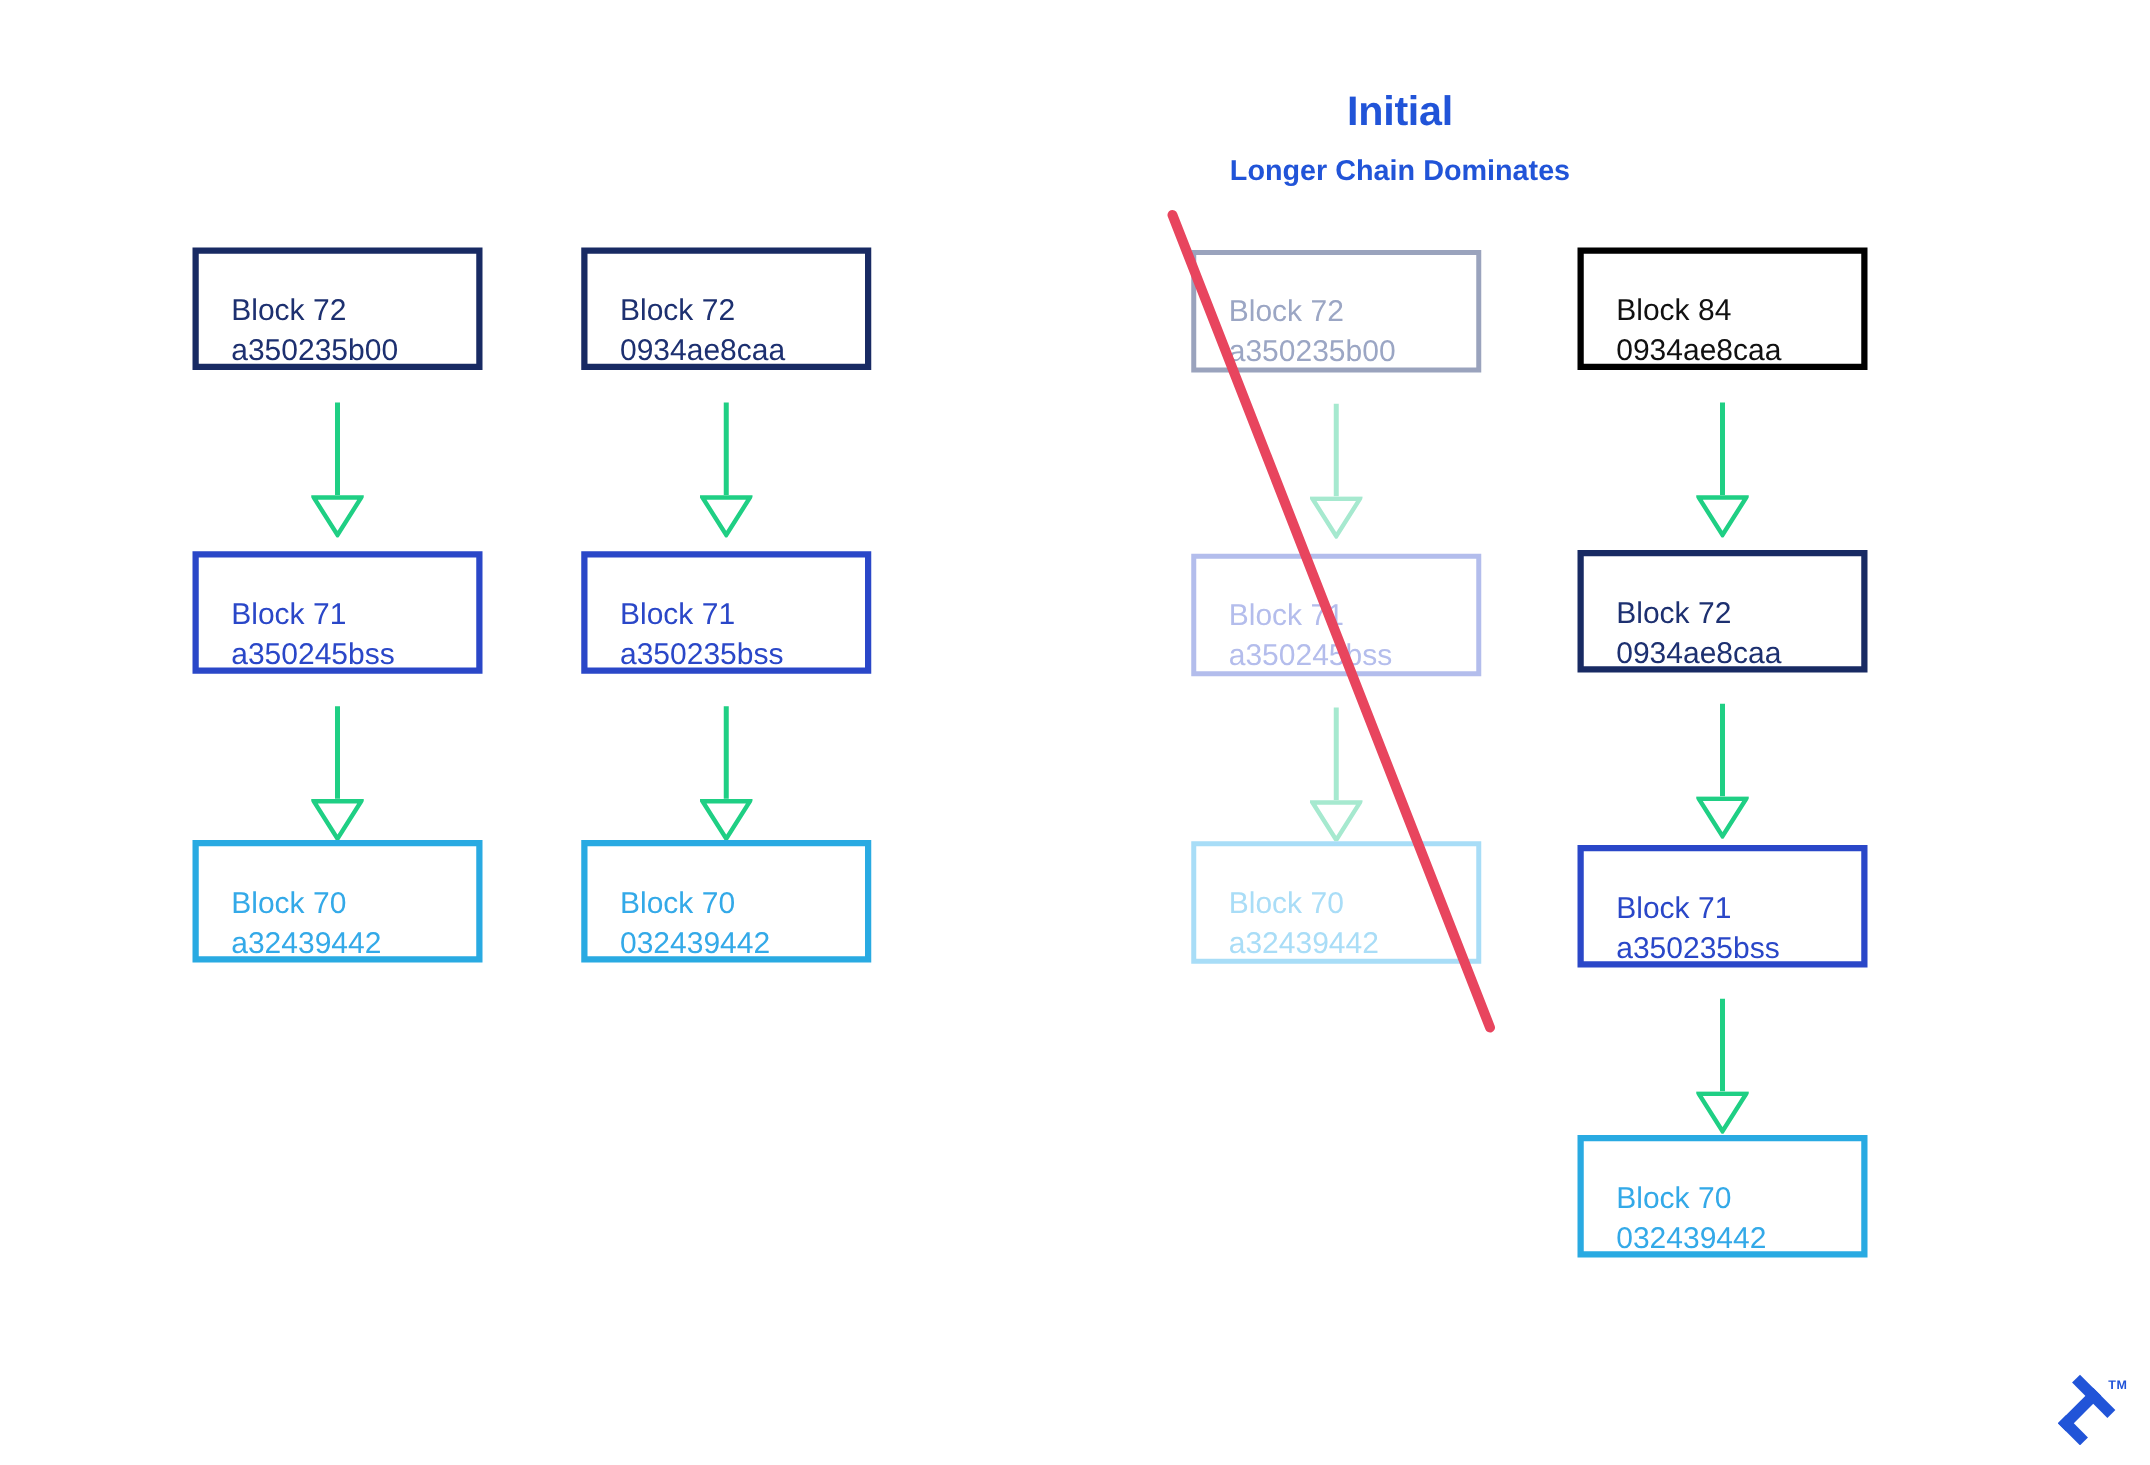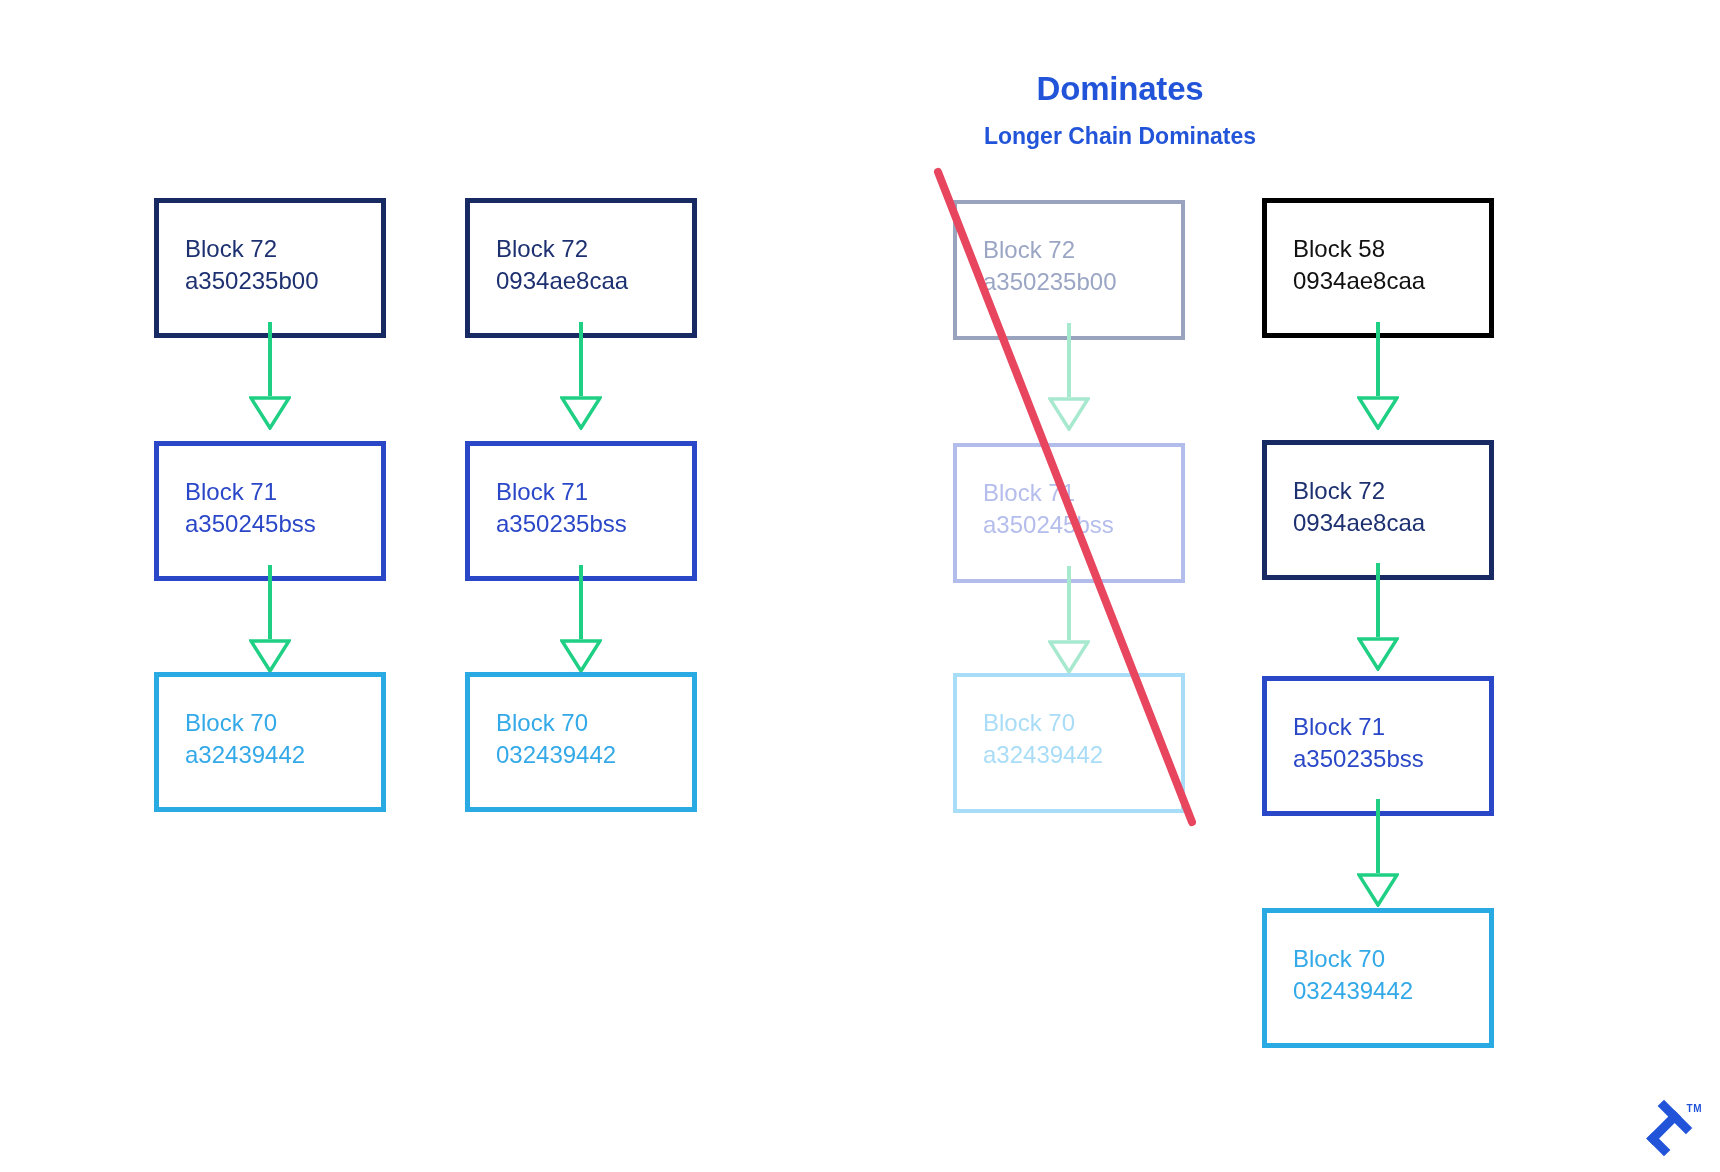--- a/index.html
+++ b/index.html
@@ -49,21 +49,21 @@
     left: 920px;  top: 70px;  width: 400px;
   }
   #subtitle-resolved {
     left: 870px;  top: 123px; width: 500px;
   }
 
   
   .block {
     position: absolute;
     width: 232px;
-    height: 140px;
+    height: 98px;
     box-sizing: border-box;
     background: #ffffff;
     border-style: solid;
   }
   .block .label {
     position: absolute;
     left: 26px;
     top: 28px;
     font-size: 24px;
     line-height: 36px;
@@ -146,21 +146,21 @@
     color: #2154d8;
     letter-spacing: 0.5px;
   }
 </style>
 </head>
 <body>
 
 <div id="canvas">
 
 
-  <div id="title-resolved" class="panel-title">Dominates</div>
+  <div id="title-resolved" class="panel-title">Initial</div>
 
   <div id="subtitle-resolved" class="panel-subtitle">Longer Chain Dominates</div>
 
   <div class="block v-navy" style="left:154px; top:198px;">
     <span class="label">Block 72</span>
     <span class="hash">a350235b00</span>
   </div>
 
   <div class="arrow" style="left:249px; top:322px; height:108px;">
     <div class="shaft" style="height:74px;"></div>
@@ -250,21 +250,21 @@
         </svg>
     </div>
   </div>
 
   <div class="block v-cyan-faded" style="left:953px; top:673px;">
     <span class="label">Block 70</span>
     <span class="hash">a32439442</span>
   </div>
 
   <div class="block v-black" style="left:1262px; top:198px;">
-    <span class="label">Block 58</span>
+    <span class="label">Block 84</span>
     <span class="hash">0934ae8caa</span>
   </div>
 
   <div class="arrow" style="left:1357px; top:322px; height:108px;">
     <div class="shaft" style="height:74px;"></div>
     <div class="head">
       <svg width="42" height="34" viewBox="0 0 42 34">
           <polygon points="2,2 40,2 21,32" fill="none" stroke="#1fcf84" stroke-width="3.5"></polygon>
         </svg>
     </div>

